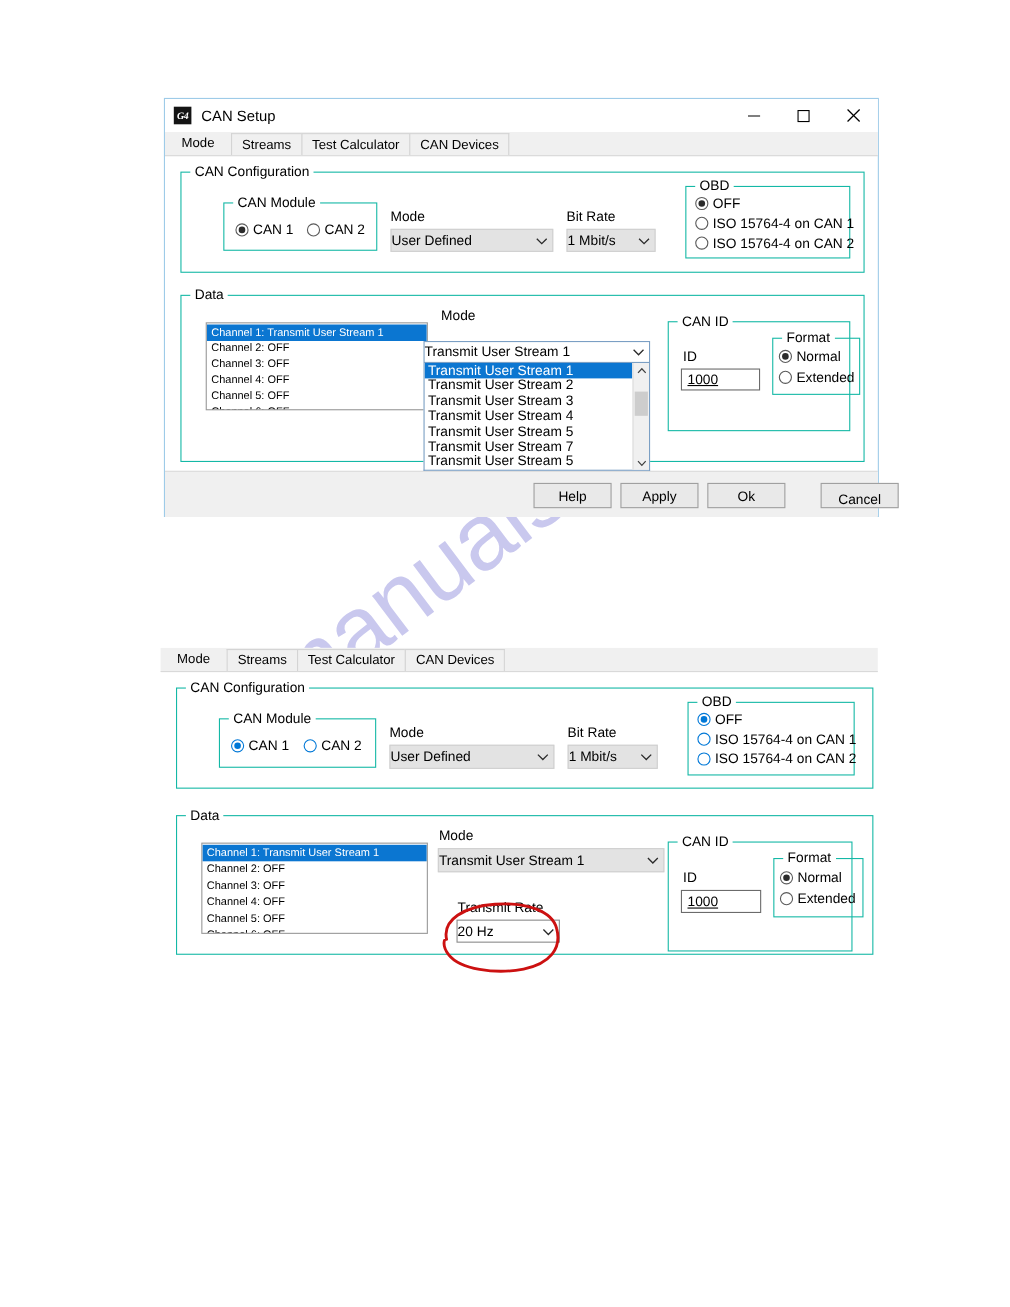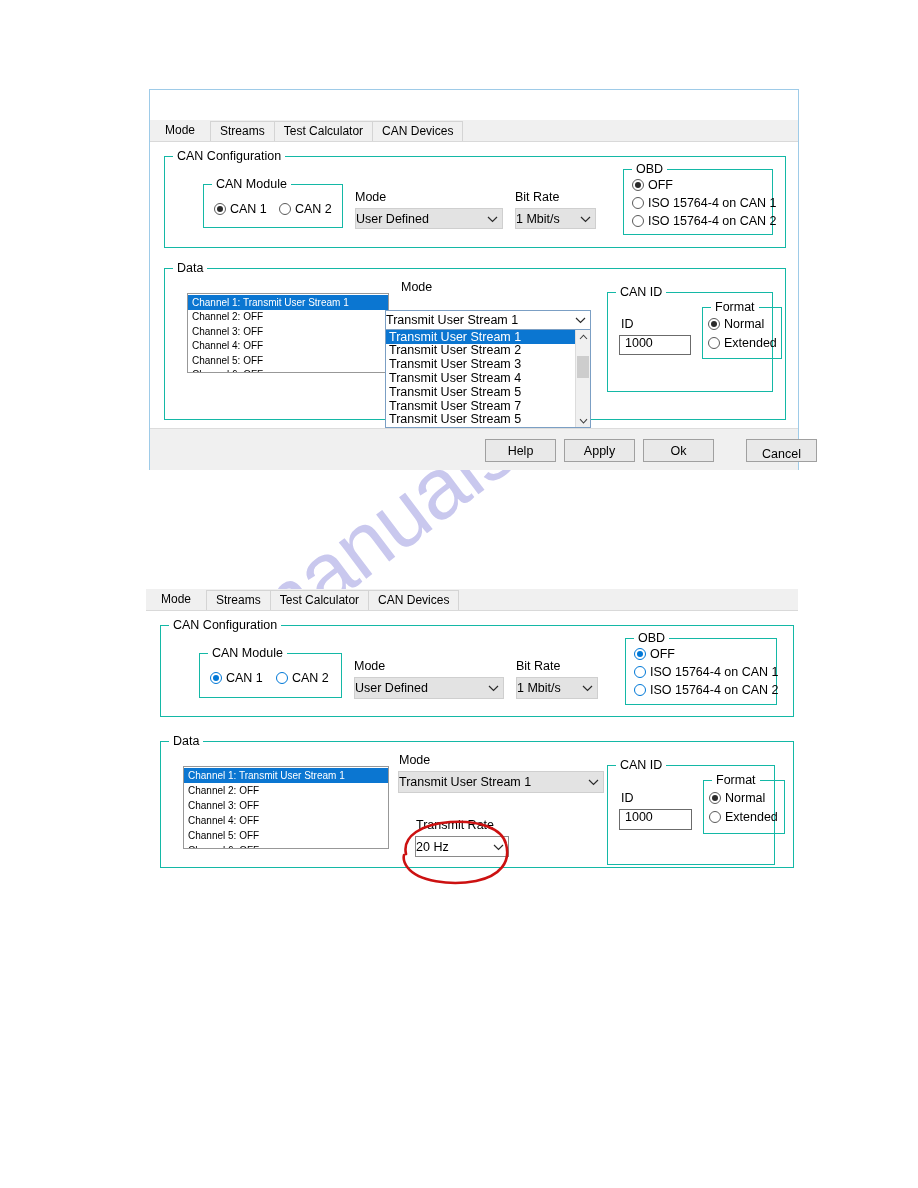--- a/index.html
+++ b/index.html
@@ -205,21 +205,23 @@
   }
 
   
   .textbox {
     position: absolute;
     background: #ffffff;
     border: 1px solid #6b6b6b;
     box-sizing: border-box;
     font-size: 12.5px;
     display: flex;
+    align-items: center;
     padding-left: 5px;
+    text-decoration: underline;
   }
 
   
   .listbox {
     position: absolute;
     background: #ffffff;
     border: 1px solid #989898;
     box-sizing: border-box;
     overflow: hidden;
   }
@@ -317,20 +319,41 @@
 </style>
 </head>
 <body>
 
 <div class="watermark">
   <div class="wm-text">manualshive.com</div>
 </div>
 
 <div class="win" style="left:149px; top:89px; width:650px; height:381px;">
 
+  <div class="titlebar">
+    <div class="app-icon">G4</div>
+    <div class="title-text">CAN Setup</div>
+    <div class="titlebar-spacer"></div>
+    <div class="win-btn">
+      <svg width="13" height="13" viewBox="0 0 13 13">
+          <line x1="1" y1="6.5" x2="12" y2="6.5" stroke="#000" stroke-width="1"></line>
+        </svg>
+    </div>
+    <div class="win-btn">
+      <svg width="13" height="13" viewBox="0 0 13 13">
+          <rect x="1.5" y="1.5" width="10" height="10" fill="none" stroke="#000" stroke-width="1"></rect>
+        </svg>
+    </div>
+    <div class="win-btn">
+      <svg width="14" height="14" viewBox="0 0 14 14">
+          <line x1="1.5" y1="1.5" x2="12.5" y2="12.5" stroke="#000" stroke-width="1.1"></line>
+          <line x1="12.5" y1="1.5" x2="1.5" y2="12.5" stroke="#000" stroke-width="1.1"></line>
+        </svg>
+    </div>
+  </div>
 
   <div class="tabstrip" style="top:30px;">
     <div class="tab first-plain" style="margin-left:6px;">Mode</div>
     <div class="tab">Streams</div>
     <div class="tab">Test Calculator</div>
     <div class="tab">CAN Devices</div>
   </div>
 
   <div class="group" style="left:14px; top:66px; width:622px; height:92px;">
     <div class="legend">CAN Configuration</div>

